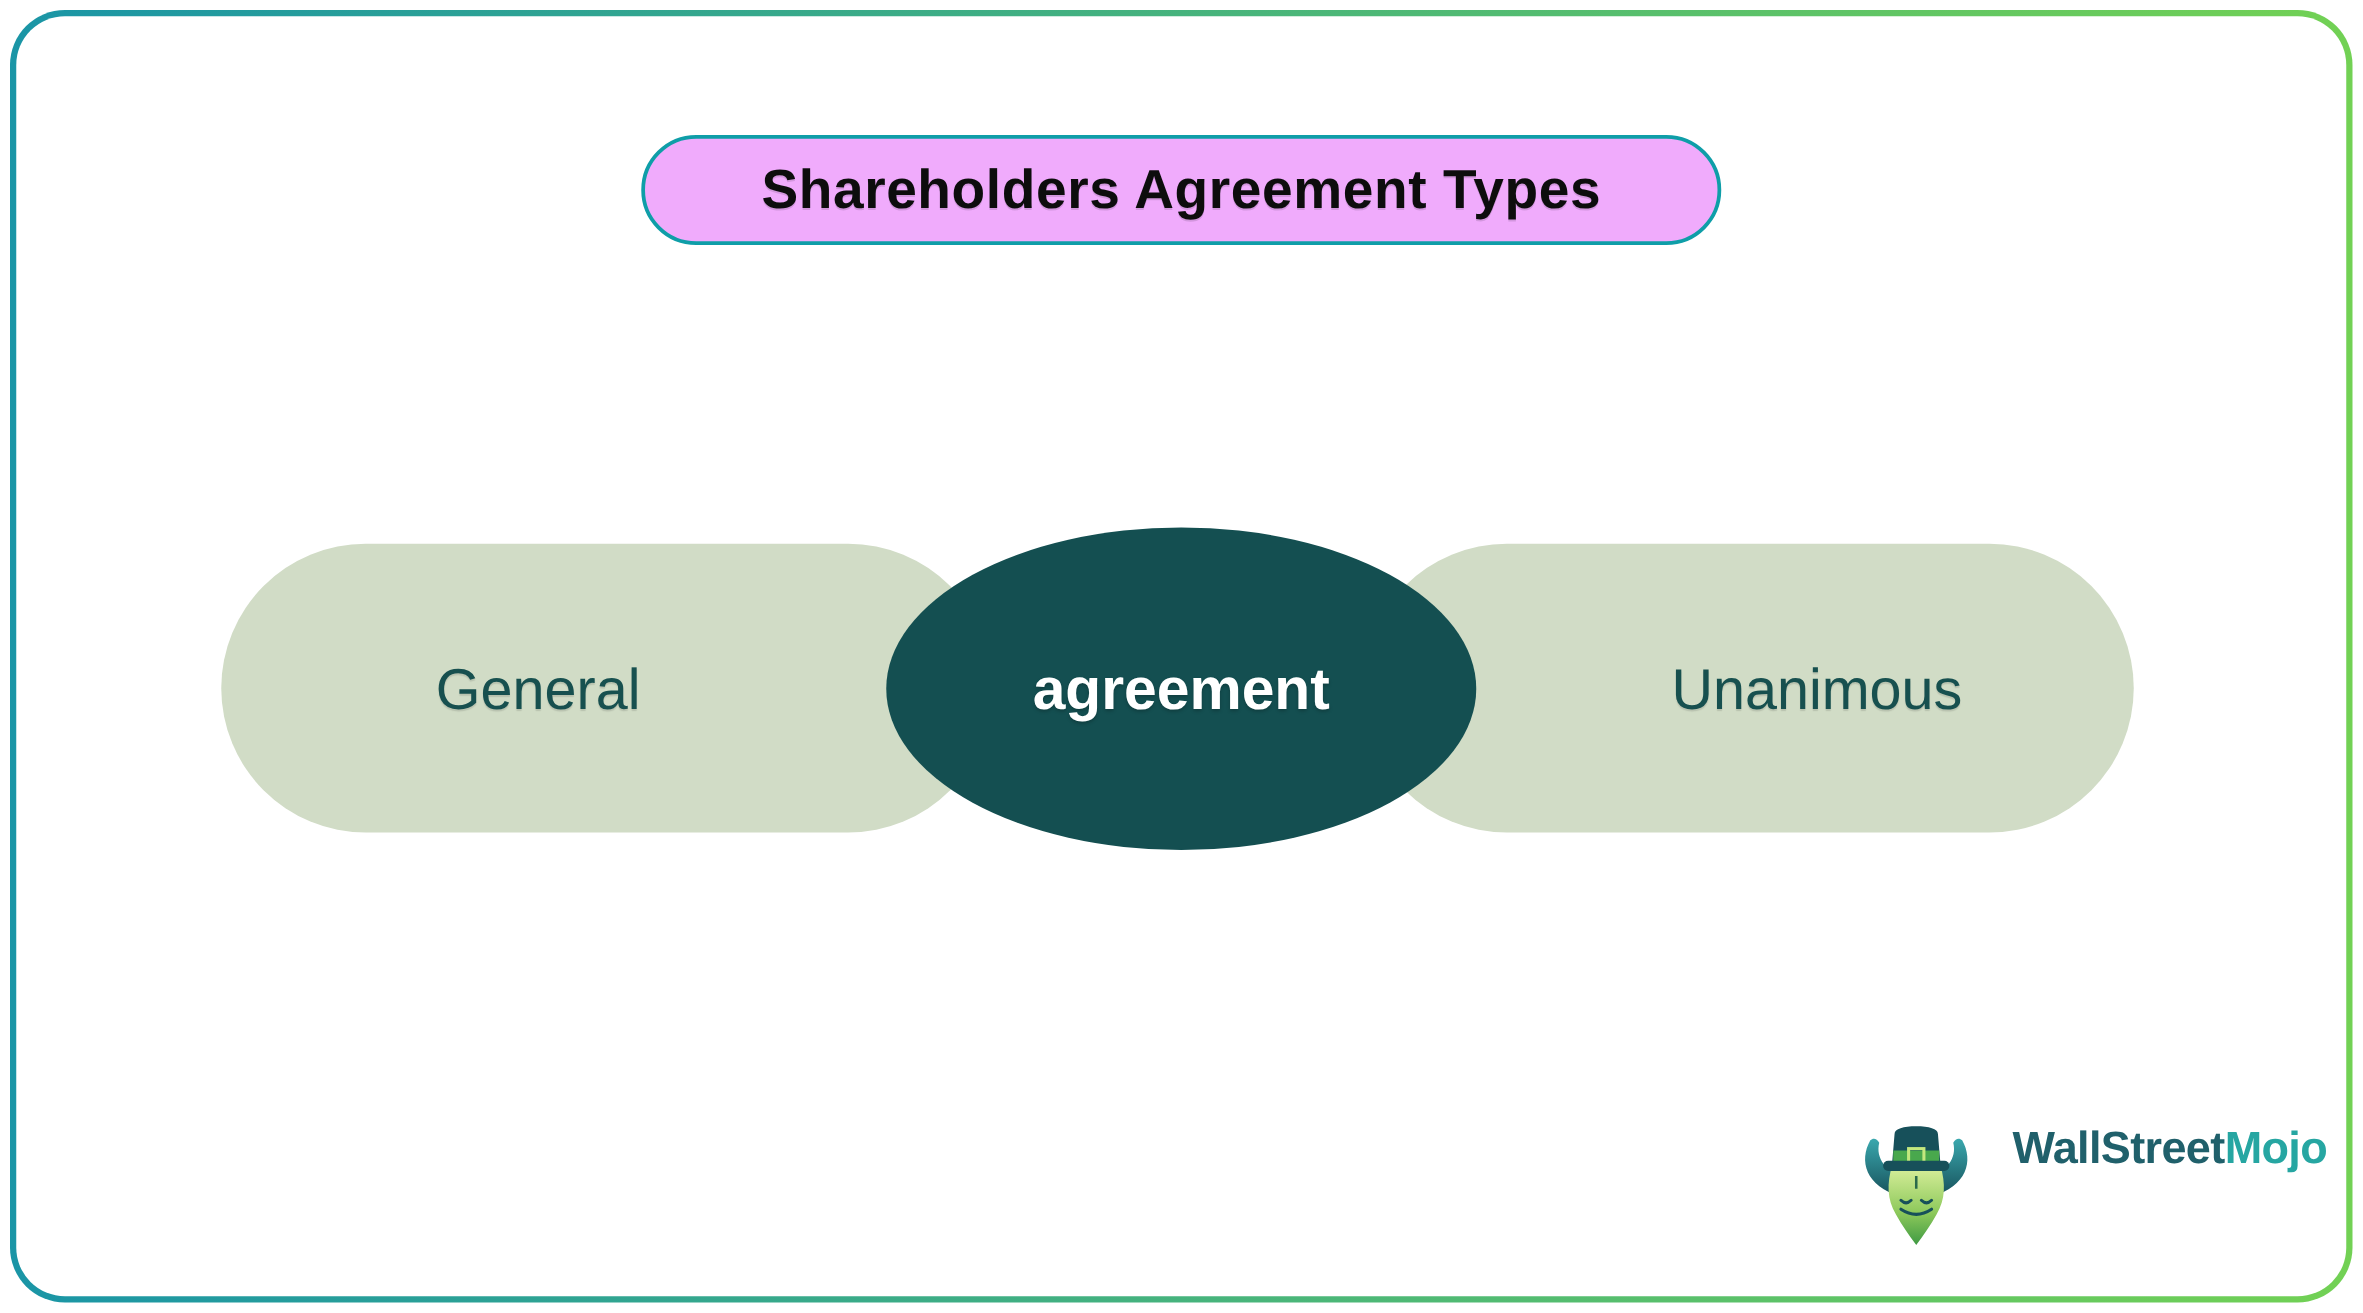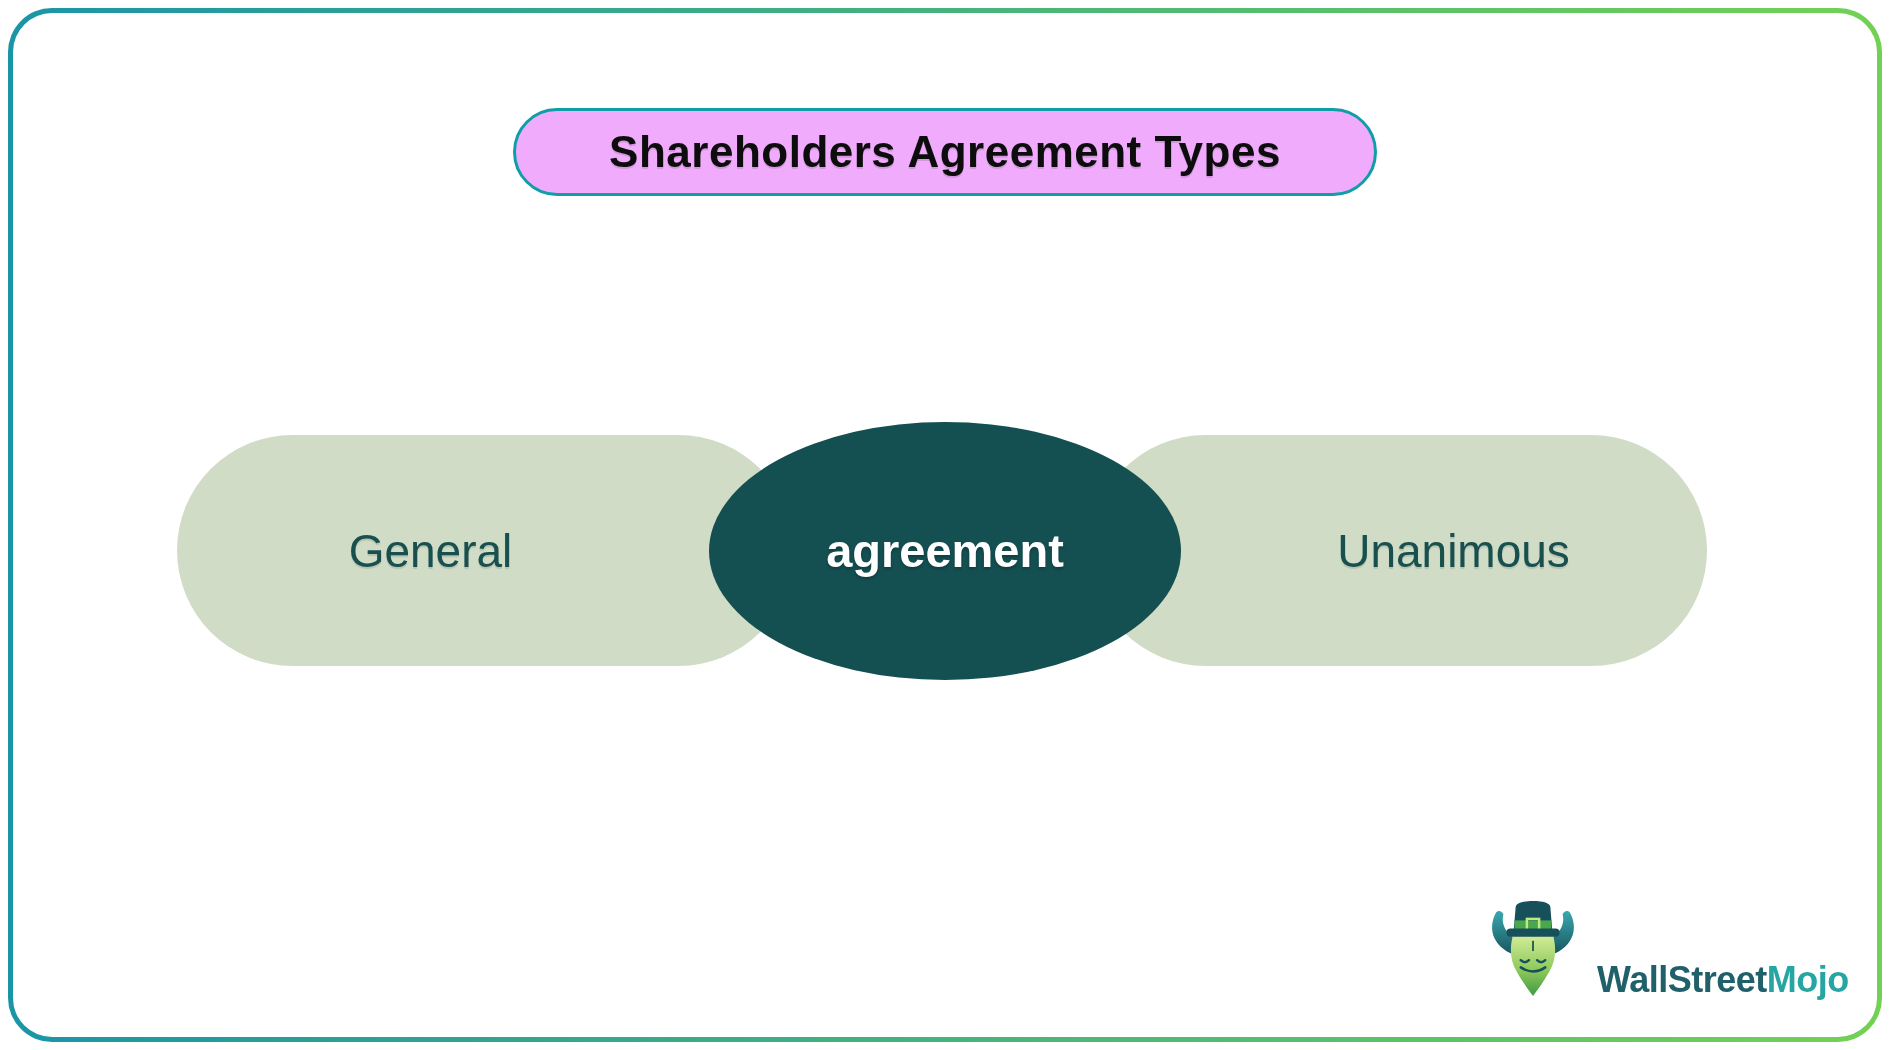--- a/index.html
+++ b/index.html
@@ -56,21 +56,21 @@
     background:var(--ellipse-bg);border-radius:50%;
     display:flex;flex-direction:column;align-items:center;justify-content:center;
     z-index:2;
   }
   .center-ellipse span{
     font-size:47px;font-weight:bold;color:var(--ellipse-text);
     line-height:1.26;text-shadow:0 2px 3px rgba(0,0,0,0.22);
   }
   .logo{
     position:absolute;left:1484px;top:897px;height:104px;
-    display:flex;align-items:flex-end;gap:15px;z-index:3;
+    display:flex;align-items:flex-start;gap:28px;z-index:3;
   }
   .logo-text{font-size:36px;font-weight:bold;letter-spacing:-0.5px;white-space:nowrap;}
   .logo-text .brand-primary{color:var(--logo-primary);}
   .logo-text .brand-accent{color:var(--logo-accent);}
 </style>
 </head>
 <body>
 
 <div class="frame">
   <div class="frame-inner"></div>

